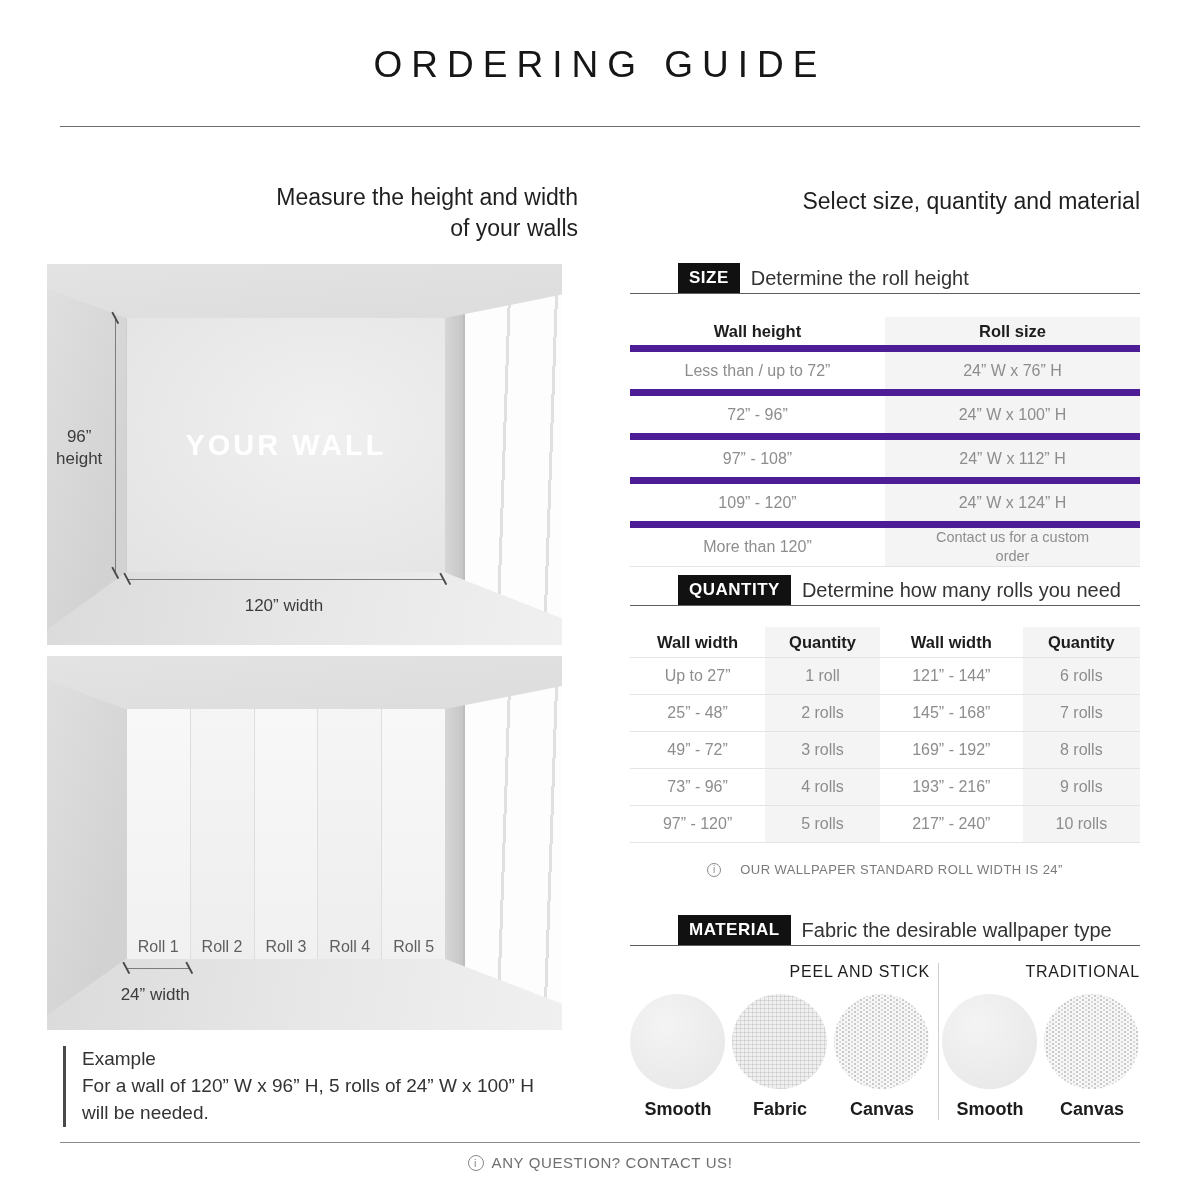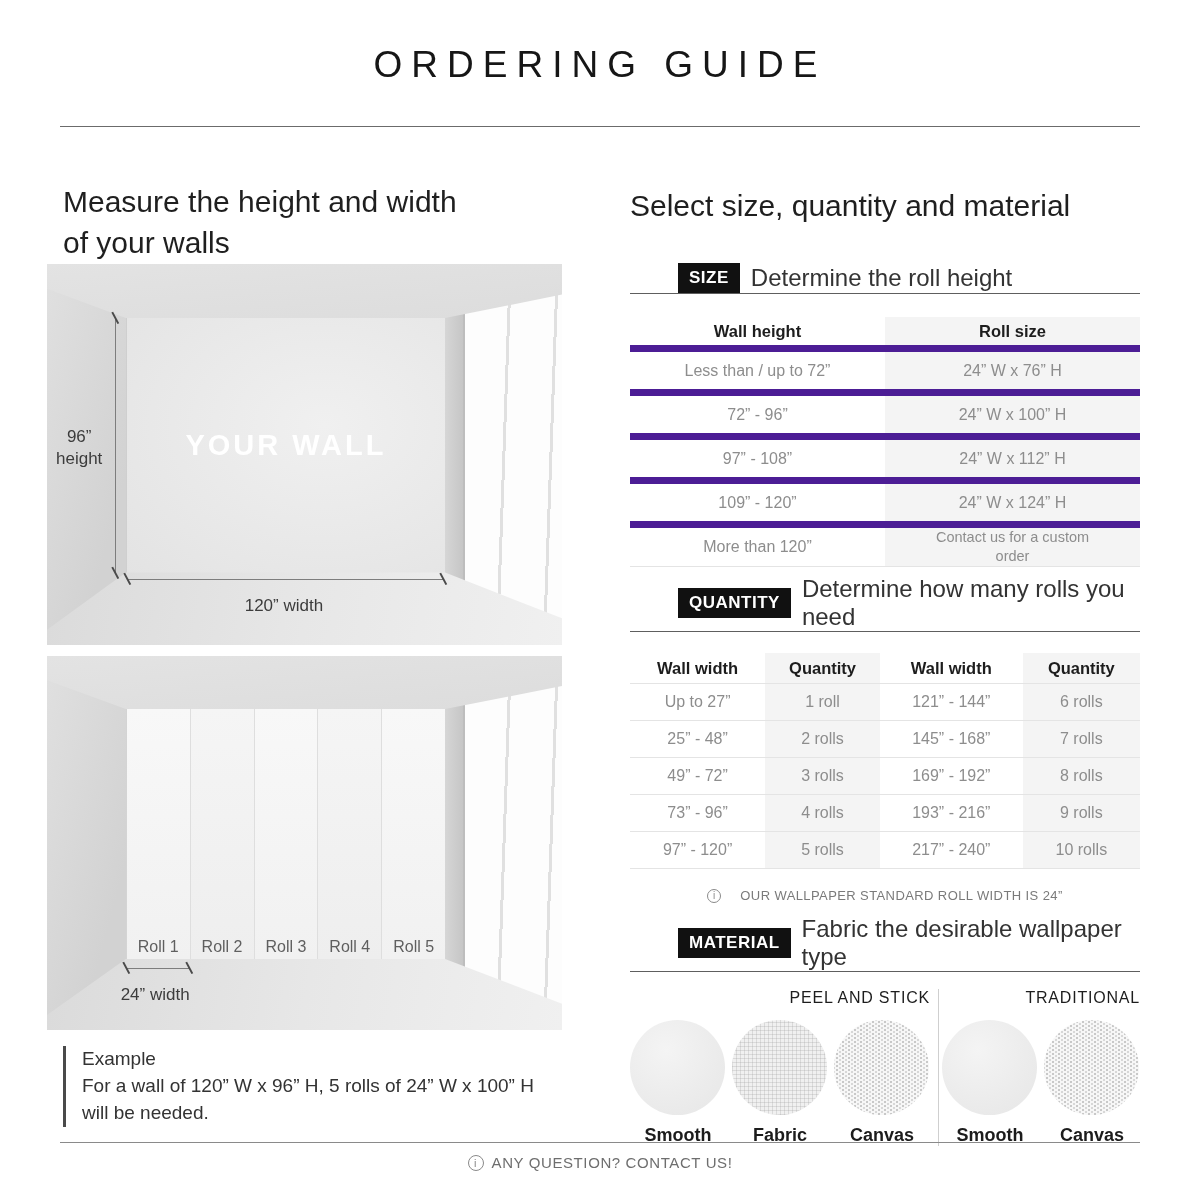--- a/index.html
+++ b/index.html
@@ -6,21 +6,21 @@
   body { font-family:"Liberation Sans", sans-serif; background:#fff; }
   .page { position:relative; width:1200px; height:1200px; background:#fff; overflow:hidden; }
 
   
   .title { position:absolute; top:44px; left:0; width:100%; text-align:center;
            font-size:37px; font-weight:500; letter-spacing:9px; color:#161616; }
   .rule { position:absolute; left:60px; width:1080px; height:1px; background:#6b6b6b; }
   .rule-top { top:126px; }
   .rule-bottom { top:1142px; background:#8a8a8a; }
 
-  .col-heading { position:absolute; text-align:left; font-size:30px; color:#1f1f1f; line-height:1.35; }
+  .col-heading { position:absolute; text-align:right; font-size:23px; color:#1f1f1f; line-height:1.35; }
   .left-heading { left:63px; width:515px; top:182px; }
   .right-heading { left:630px; width:510px; top:186px; }
 
   
   .room { position:absolute; left:47px; width:515px; background:#e8e8e8; overflow:hidden; }
   .room1 { top:264px; height:381px; }
   .room2 { top:656px; height:374px; }
   .backwall { position:absolute; left:15.3%; top:14.2%; width:62%; height:66.8%;
               background:radial-gradient(ellipse at 62% 42%, #f0f0f0 0%, #e7e7e7 70%, #e3e3e3 100%);
               border-left:1px solid #cfcfcf; display:flex; align-items:center; justify-content:center; }
@@ -62,21 +62,21 @@
   .example { position:absolute; left:63px; top:1046px; width:515px;
              border-left:3px solid #4a4a4a; padding-left:16px;
              font-size:19px; color:#333; line-height:1.42; }
 
   
   .sec { position:absolute; left:630px; width:510px; }
   .sec-size { top:263px; } .sec-qty { top:575px; } .sec-mat { top:915px; }
   .sec-head { display:flex; align-items:center; border-bottom:1px solid #5e5e5e;padding-left:48px; }
   .sec-label { background:#111; color:#fff; font-weight:700; font-size:17px;
                padding:5px 11px; letter-spacing:0.5px; }
-  .sec-desc { font-size:24px; color:#333; margin-left:11px; }
+  .sec-desc { font-size:20px; color:#333; margin-left:11px; }
 
   .size-table { margin-top:23px; border-bottom:1px solid #e4e4e4; }
   .st-row { display:grid; grid-template-columns:1fr 1fr; }
   .st-row + .st-row { border-top:7px solid #4c1d95; }
   .st-cell { display:flex; align-items:center; justify-content:center; min-height:37px;
              font-size:16px; color:#8d8d8d; text-align:center; }
   .st-cell.gray { background:#f4f4f4; }
   .st-cell.h { font-weight:700; color:#1d1d1d; font-size:16.5px; min-height:28px; }
   .st-cell .wrap { max-width:165px; line-height:1.3; font-size:14.5px; }
 

